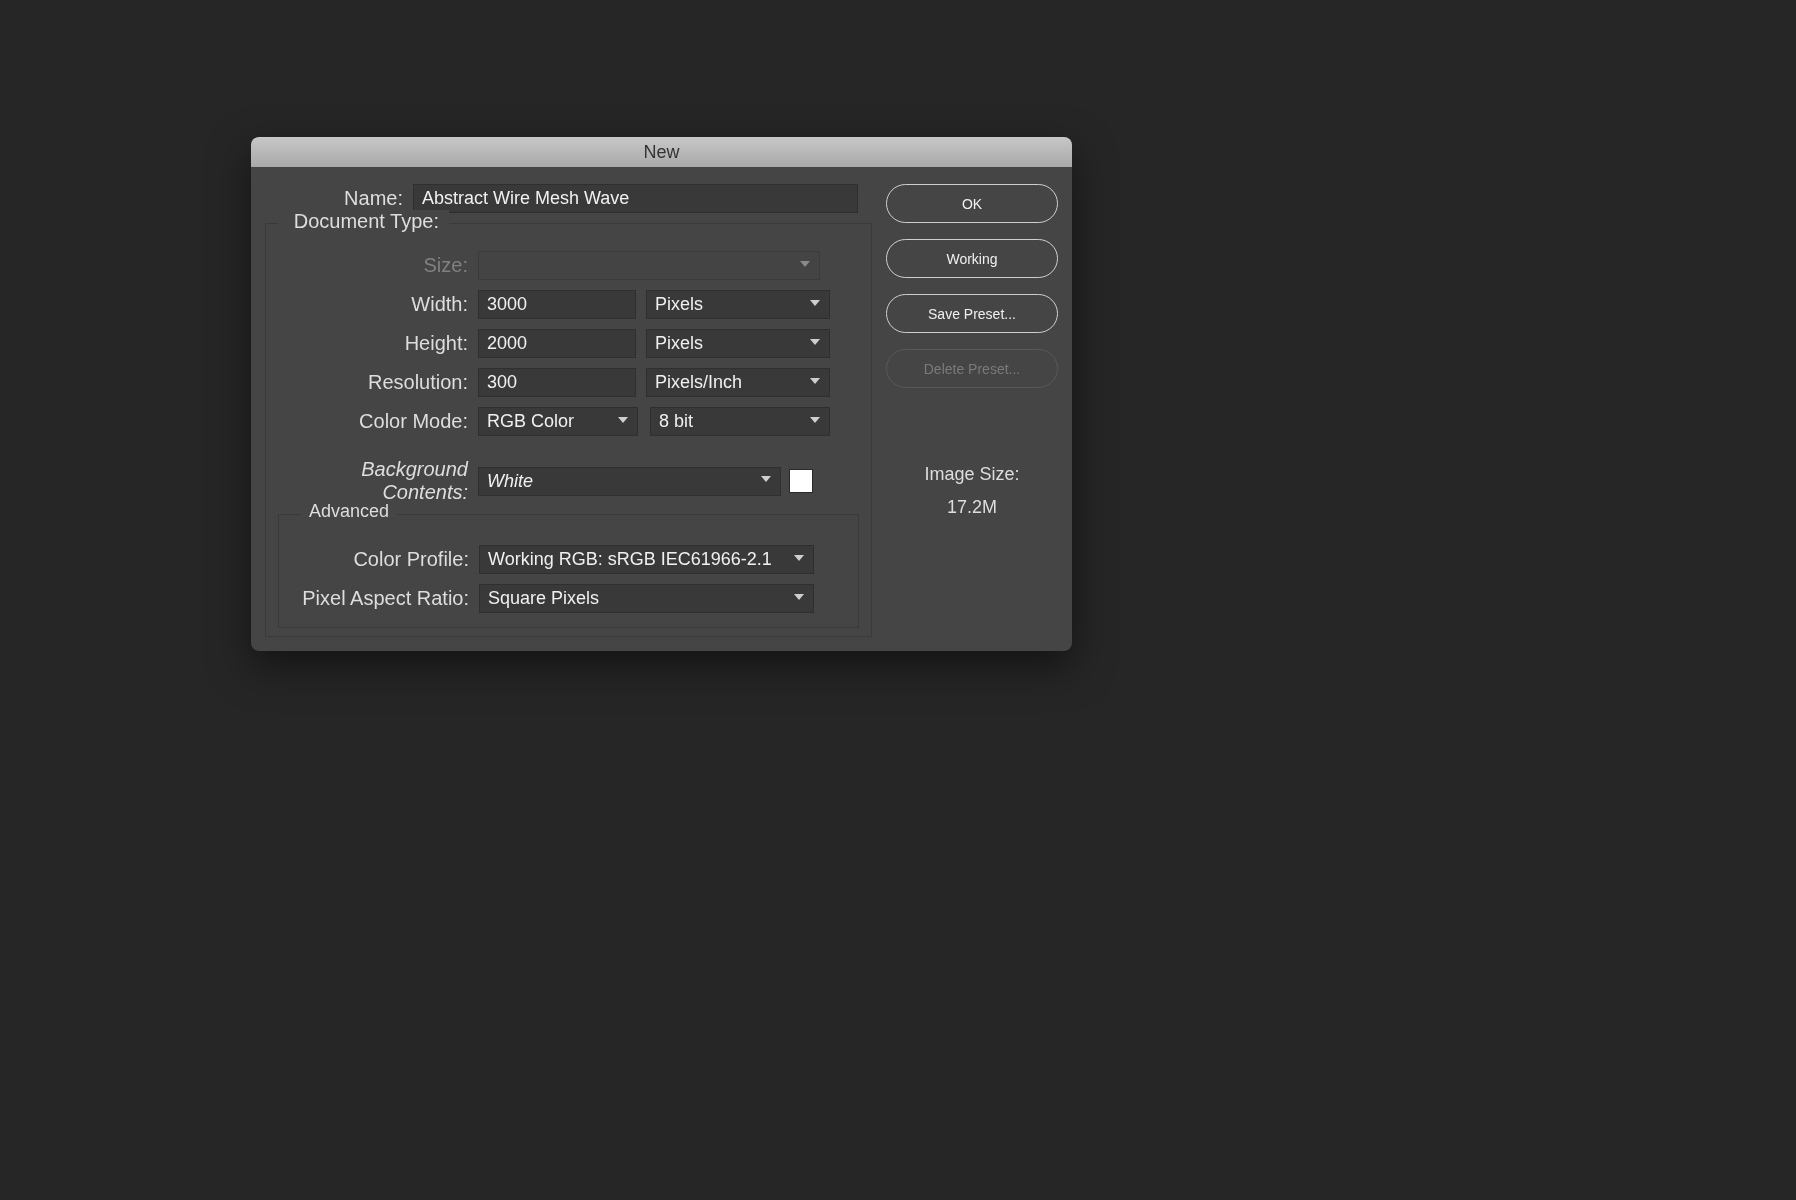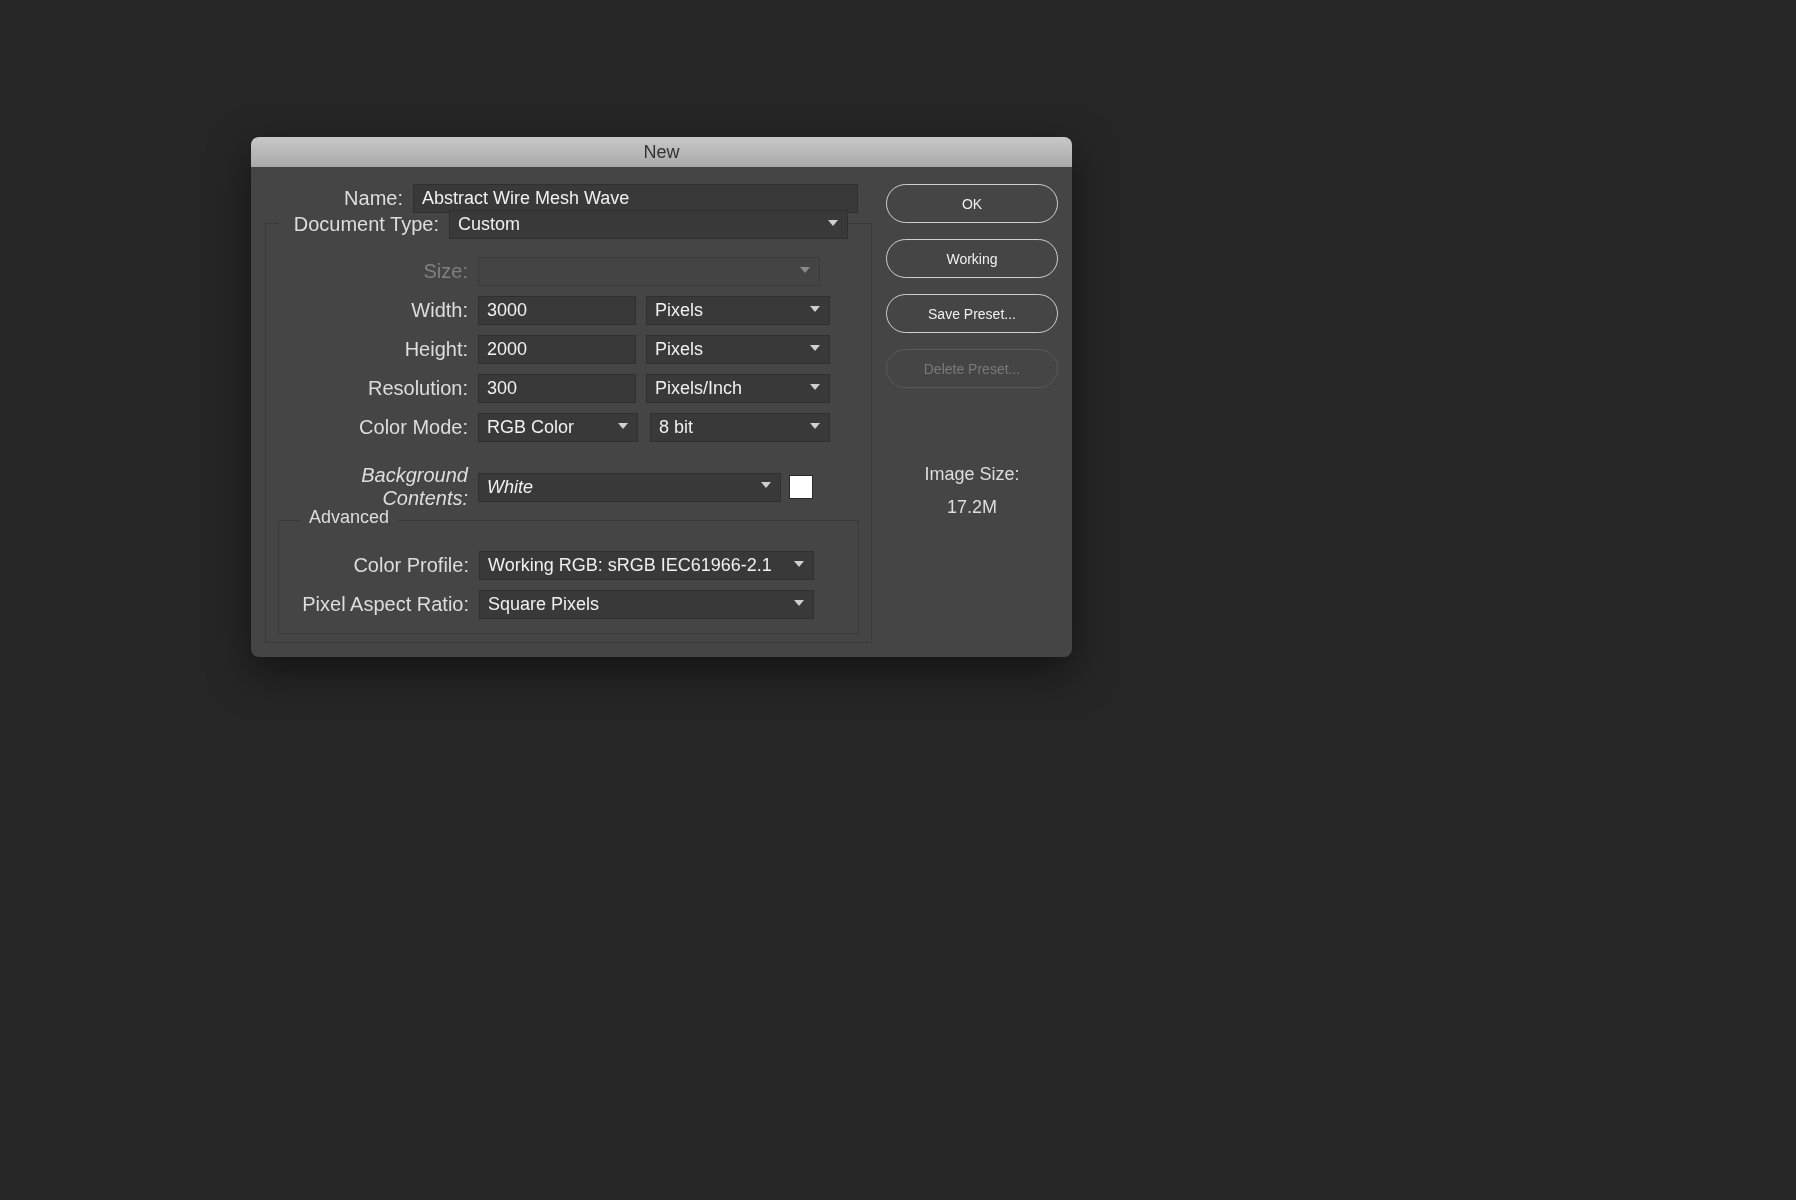--- a/index.html
+++ b/index.html
@@ -165,24 +165,20 @@
 
       <div class="row">
         <div class="lbl lbl-name">Name:</div>
         <input class="field w-name" value="Abstract Wire Mesh Wave" style="">
       </div>
 
       <div class="group-top" style="margin-top:4px; padding-top:2px; padding-bottom:2px;">
 
         <div class="row" style="margin-bottom:18px; margin-top:-16px;">
           <div class="lbl lbl-left" style="background:#454545; position:relative; z-index:1;">Document Type:</div>
-          <div class="select w-doctype" style="position:relative; z-index:1;">
-            <span class="val">Custom</span>
-            <span class="chev"></span>
-          </div>
         </div>
 
         <div class="row">
           <div class="lbl lbl-inner dim">Size:</div>
           <div class="select w-size" style="background:#444; border-color:#3b3b3b;">
             <span class="val"></span>
             <span class="chev" style="opacity:.5;"></span>
           </div>
         </div>
 

